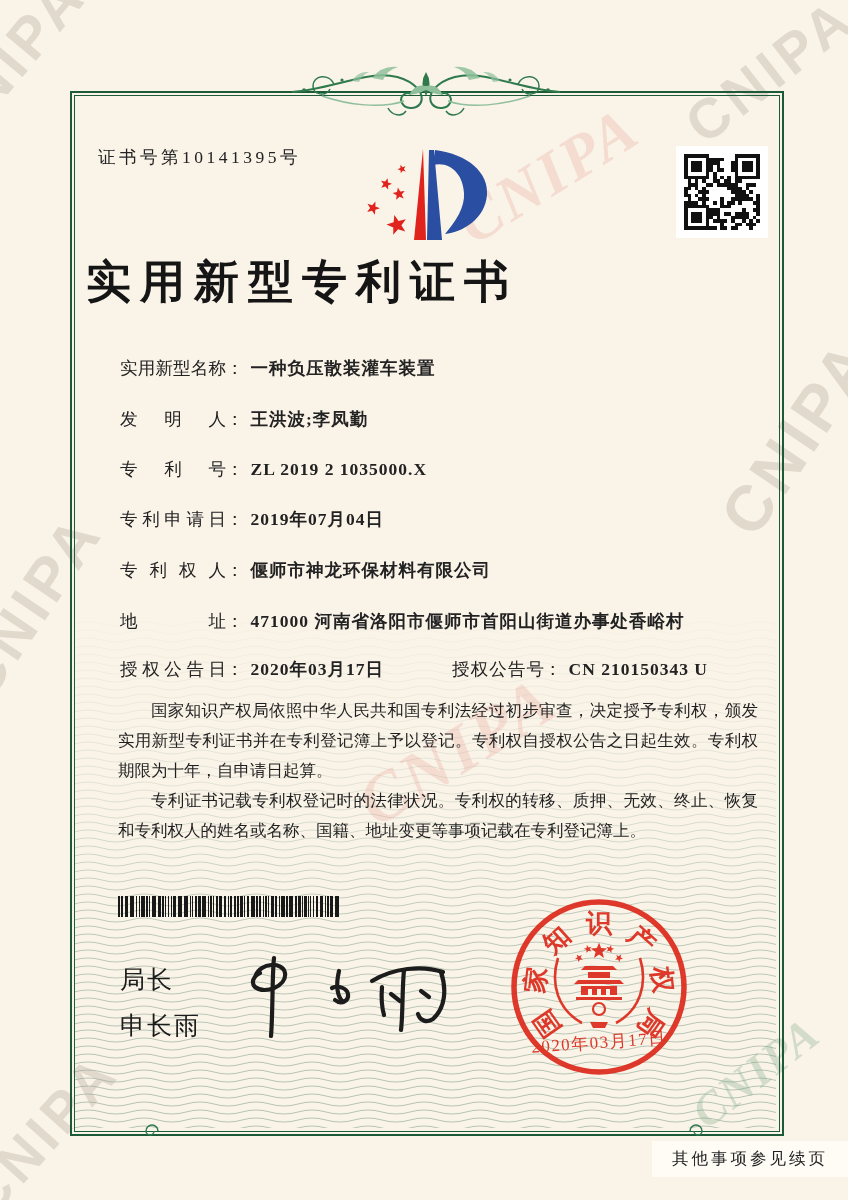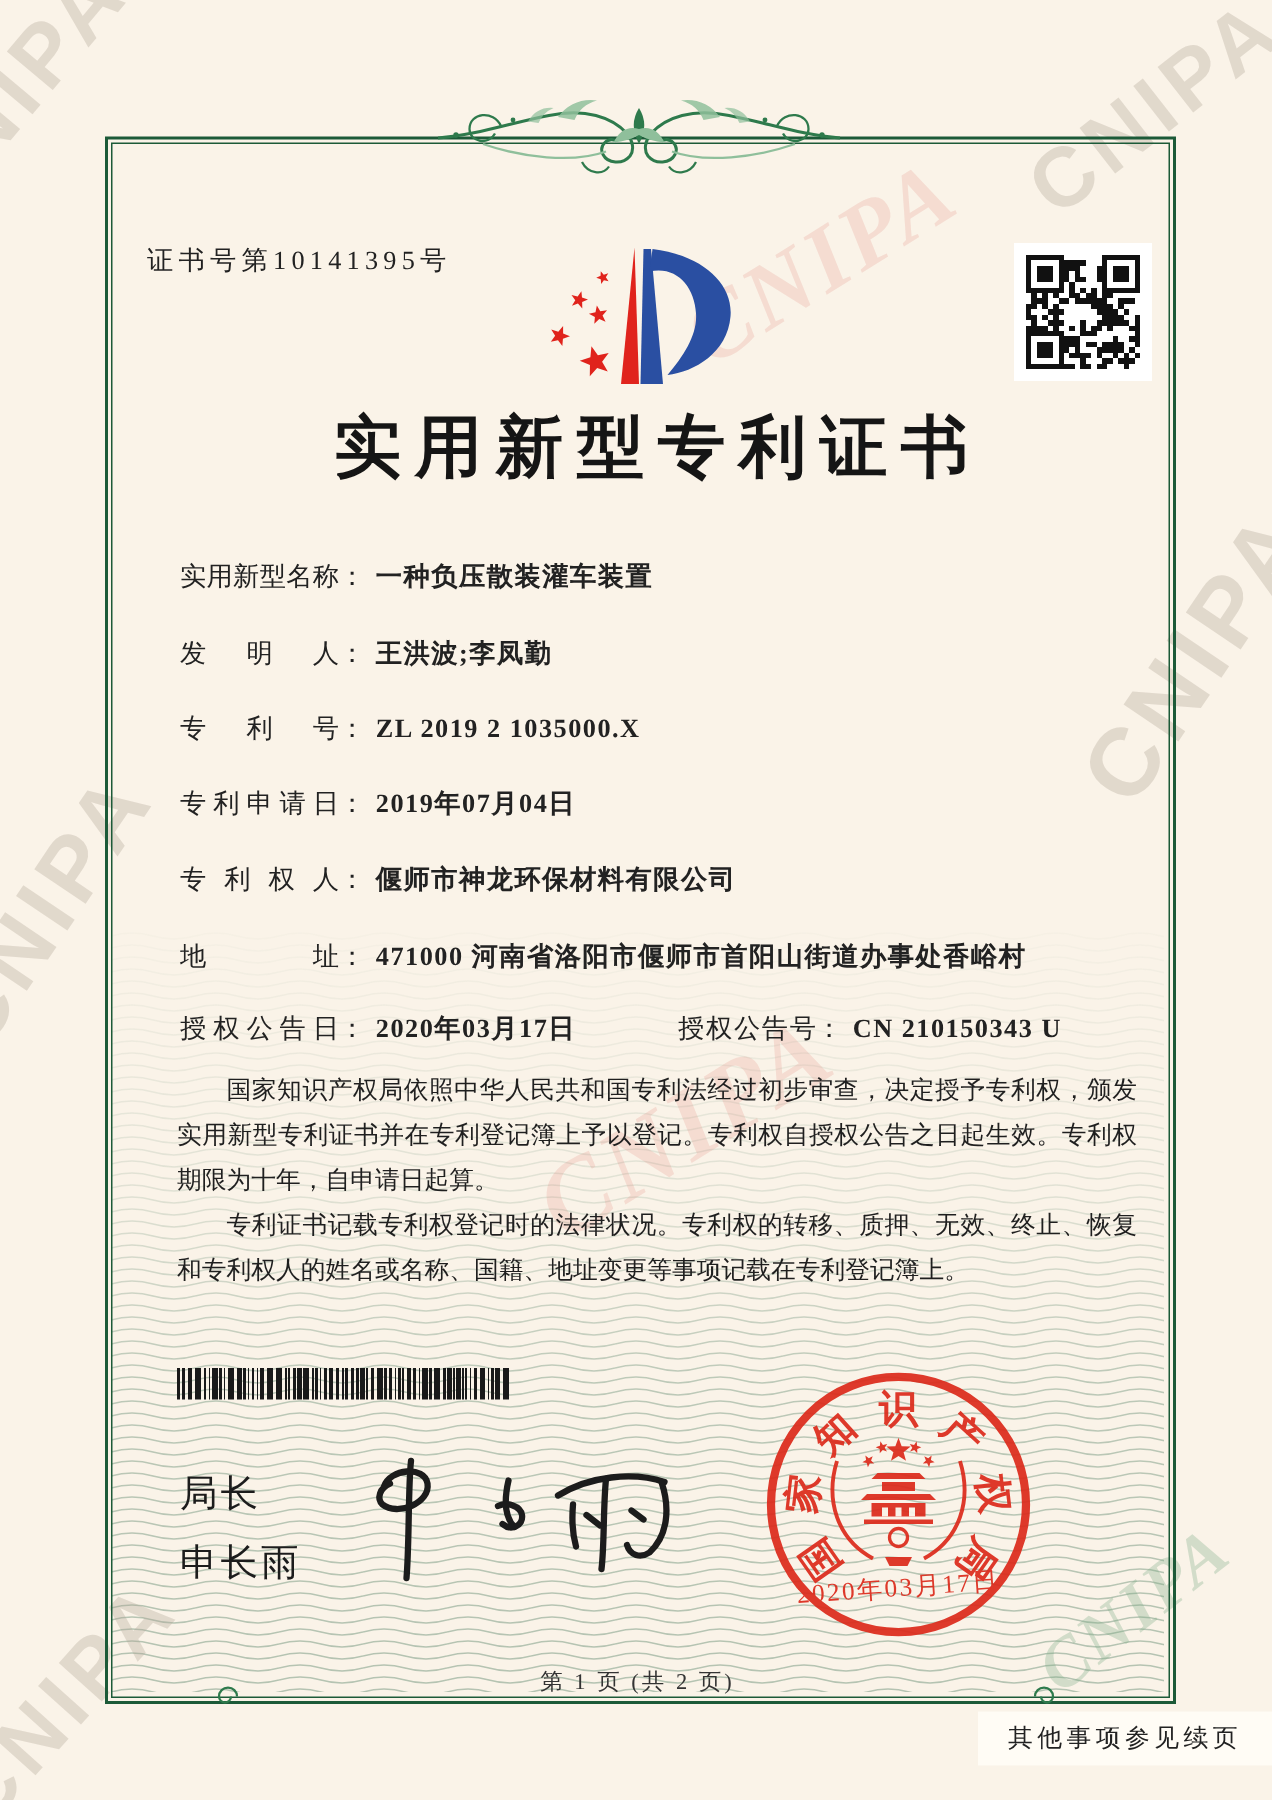--- a/index.html
+++ b/index.html
@@ -14,27 +14,27 @@
       font-weight:bold; color:rgba(176,165,148,0.33); letter-spacing:5px; user-select:none;}
   .wm-pink{position:absolute; z-index:1; font-family:"Liberation Serif",serif; font-style:italic;
       font-weight:bold; color:rgba(224,130,118,0.20); letter-spacing:3px;}
   .wm-green{position:absolute; z-index:1; font-family:"Liberation Serif",serif; font-style:italic;
       font-weight:bold; color:rgba(120,170,130,0.30); letter-spacing:2px;}
   
   .frame{position:absolute; left:70px; top:91px; width:710px; height:1041px;
          border:2.5px solid #1c5a38; z-index:2; pointer-events:none;}
   .frame-inner{position:absolute; inset:2px; border:1px solid #1c5a38;}
   .waves{position:absolute; z-index:0;}
-  .content{position:absolute; inset:0; z-index:3;margin-top:16px;}
+  .content{position:absolute; inset:0; z-index:3;}
   
   .cert-no{position:absolute; left:98px; top:145px; font-size:17.5px; letter-spacing:3.5px; color:#222;}
   .logo{position:absolute; left:352px; top:136px;}
   .qr{position:absolute; left:676px; top:146px; width:92px; height:92px; background:#fff;}
   .qr svg{position:absolute; left:8px; top:8px;}
-  .title{position:absolute; left:70px; top:252px; width:737px; text-align:center;
+  .title{position:absolute; left:86px; top:252px; width:737px; text-align:left;
          font-size:45px; font-weight:bold; letter-spacing:9px; color:#151515;}
   
   .field-row{position:absolute; left:120px; width:648px; font-size:17.5px; color:#222; white-space:nowrap;}
   .flabel-text{display:inline-block; width:106px; text-align:justify; text-align-last:justify; vertical-align:bottom;}
   .colon{display:inline-block; margin-right:7px;}
   .fvalue{letter-spacing:1px;font-weight:bold;}
   .grant2{position:absolute; left:332px; top:0; white-space:nowrap;}
   .grant2 .flabel-text{width:92px;}
   
   .paras{position:absolute; left:118px; top:696px; width:640px; font-size:16.5px;
@@ -529,20 +529,19 @@
             <rect x="91" y="93" width="4" height="6"></rect>
             <rect x="100" y="93" width="4" height="6"></rect>
           </g>
           <circle cx="93" cy="113" r="6" fill="none" stroke="#dc2b1c" stroke-width="2.2"></circle>
           <path d="M84,126 h18 l-3,6 h-12 z" fill="#dc2b1c"></path>
         </g>
         <text x="93" y="152" text-anchor="middle" font-size="17" letter-spacing="1.5" fill="#dc2b1c" transform="rotate(-4 93 148)">2020年03月17日</text>
       </g>
     </svg>
 
-    <div class="footer-page">第 1 页 (共 2 页)</div>
   </div>
 
   <div class="cont-note">
     <span>其他事项参见续页</span>
   </div>
 
 </div>
 
 </body></html>

